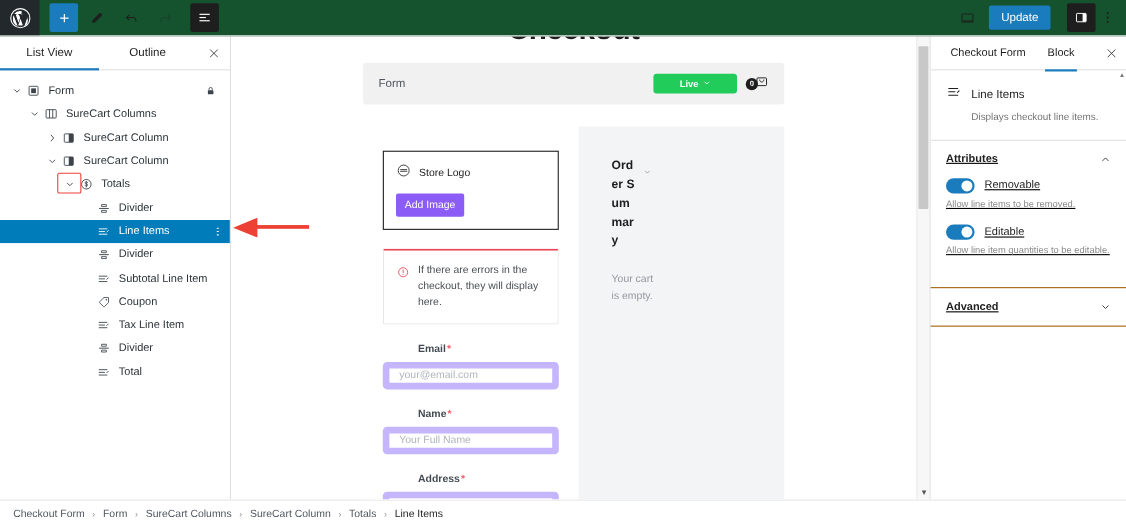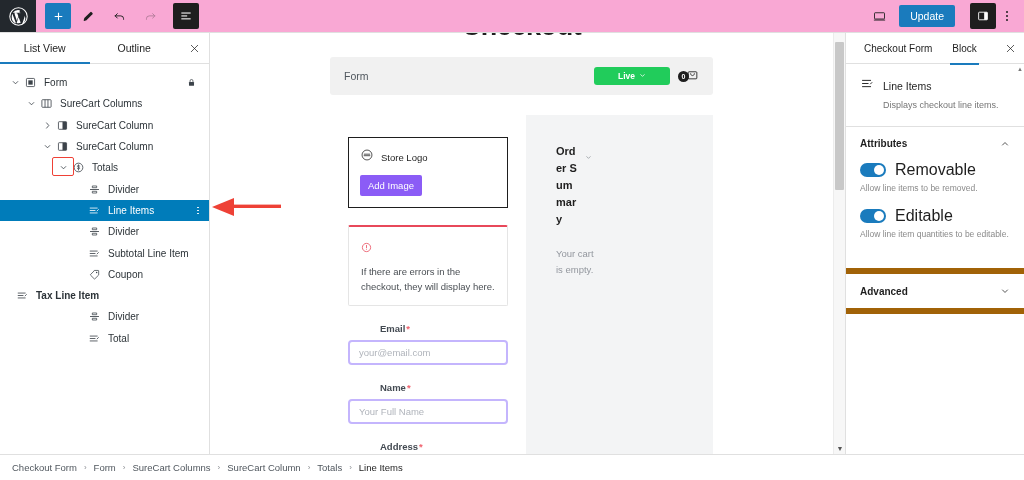--- a/index.html
+++ b/index.html
@@ -6,21 +6,21 @@
   html, body {
     width: 1024px; height: 480px;
     font-family: "Liberation Sans", sans-serif;
     background: #fff; overflow: hidden;
   }
   .app { position: relative; width: 1024px; height: 480px; display: flex; flex-direction: column; }
 
   
   .topbar {
     height: 33px; flex: 0 0 32px; display: flex; align-items: center;
-    background: #f9a8d4; border-bottom: 1px solid #e0e0e0; position: relative; z-index: 20;
+    background: #14532d; border-bottom: 1px solid #e0e0e0; position: relative; z-index: 20;
   }
   .wp-logo {
     width: 36px; height: 32px; background: #23282d; display: flex;
     align-items: center; justify-content: center; flex: 0 0 36px;
   }
   .wp-logo svg { display: block; }
   .tb-btn {
     width: 28px; height: 26px; display: flex; align-items: center; justify-content: center;
     border-radius: 2px; margin-left: 3px; cursor: pointer;
   }
@@ -119,29 +119,29 @@
 
   .logo-box { border: 1px solid #1e1e1e; padding: 10px 11px 11px; }
   .logo-row { display: flex; align-items: center; gap: 7px; }
   .logo-row .ltxt { font-size: 9.5px; color: #1e1e1e; }
   .add-img {
     background: #8b5cf6; color: #fff; font-size: 9.5px; border-radius: 2px;
     padding: 5px 8px; display: inline-block; margin-top: 9px; cursor: pointer;
   }
   .err-box {
     margin-top: 17px; border: 1px solid #e5e5e5; border-top: 2px solid #e8485a;
-    border-radius: 2px; padding: 11px 12px; display: flex; gap: 8px; flex-direction: column;
+    border-radius: 2px; padding: 11px 12px; display: flex; gap: 8px;
   }
   .err-txt { font-size: 9.5px; line-height: 1.55; color: #4a4f54; }
 
   .field { margin-top: 17px; }
   .field-lbl { font-size: 9.5px; font-weight: 700; color: #434a52; padding-left: 32px; }
   .field-lbl .req { color: #f0616d; font-weight: 700; margin-left: 1px; }
   .field-input {
-    margin-top: 6px; height: 25px; border: 2px solid #c4b5fd; border-radius: 4px;
+    margin-top: 6px; height: 25px; border: 6px solid #c4b5fd; border-radius: 4px;
     display: flex; align-items: center; padding: 0 9px; font-size: 9.5px; color: #b0b4bb;
     background: #fff; cursor: text;
   }
 
   .os-title {
     font-size: 11px; font-weight: 700; color: #1e1e1e; line-height: 1.55;
     width: 36px; display: flex; align-items: flex-start; gap: 4px;
   }
   .os-title .t { word-break: break-all; }
   .os-empty { font-size: 9.5px; color: #93979e; line-height: 1.7; margin-top: 18px; width: 46px; }
@@ -160,34 +160,34 @@
     border-left: 1px solid #e0e0e0; display: flex; flex-direction: column; position: relative;
   }
   .sb-tabs { height: 31px; display: flex; align-items: center; border-bottom: 1px solid #e0e0e0; padding-left: 8px; }
   .sb-tab { font-size: 10px; color: #1e1e1e; padding: 0 10px; height: 31px; display: flex; align-items: center; position: relative; cursor: pointer; }
   .sb-tab.active::after { content: ""; position: absolute; left: 8px; right: 8px; bottom: -1px; height: 2px; background: #1a7bbd; }
   .sb-close { margin-left: auto; width: 28px; height: 31px; display: flex; align-items: center; justify-content: center; cursor: pointer; font-size: 11px; }
   .sb-blockinfo { padding: 12px 14px 14px; border-bottom: 1px solid #e0e0e0; }
   .sb-bi-row { display: flex; align-items: center; gap: 8px; }
   .sb-bi-title { font-size: 10.5px; color: #1e1e1e; }
   .sb-bi-desc { font-size: 9px; color: #757575; margin-top: 4px; margin-left: 23px; line-height: 1.4; }
-  .sb-section { border-bottom: 6px solid #a16207; }
+  .sb-section { border-bottom: 1px solid #a16207; text-decoration: underline; }
   .sb-sec-head {
     height: 34px; display: flex; align-items: center; padding: 0 14px;
     font-size: 10px; font-weight: 700; color: #1e1e1e; cursor: pointer;
   }
   .sb-sec-head .caret { margin-left: auto; color: #1e1e1e; display: flex; }
   .sb-sec-body { padding: 0 14px 14px; }
   .toggle-row { display: flex; align-items: center; gap: 9px; margin-bottom: 4px; }
   .toggle {
     width: 26px; height: 14px; border-radius: 7px; background: #1a7bbd;
     position: relative; flex: 0 0 26px; cursor: pointer;
   }
   .toggle .knob { position: absolute; top: 2px; right: 2px; width: 10px; height: 10px; border-radius: 50%; background: #fff; }
-  .toggle-lbl { font-size: 16px; color: #1e1e1e; }
+  .toggle-lbl { font-size: 10px; color: #1e1e1e; }
   .toggle-help { font-size: 8.5px; color: #8a8a8a; margin-bottom: 13px; line-height: 1.4; }
   .sb-scroll { position: absolute; top: 31px; right: 0; width: 7px; bottom: 0; }
   .sb-up { position: absolute; top: 2px; right: 1px; font-size: 6px; color: #777; }
 
   
   .breadcrumb {
     height: 26px; flex: 0 0 26px; display: flex; align-items: center;
     padding-left: 12px; gap: 7px; border-top: 1px solid #e0e0e0; background: #fff;
   }
   .bc-item { font-size: 9.5px; color: #50575e; cursor: pointer; white-space: nowrap; }
@@ -400,21 +400,21 @@
           <div class="tr" style="padding-left: 72px;">
             <span class="chev"></span>
             <span class="bicon">
               <svg width="13" height="13" viewBox="0 0 24 24">
                 <path d="M11.6 4.5H19a.7.7 0 01.7.7v7.4a1 1 0 01-.3.7l-6.6 6.6a1 1 0 01-1.4 0l-6.6-6.6a1 1 0 010-1.4l6.6-6.6a1 1 0 01.2-.8z" fill="none" stroke="#3c434a" stroke-width="1.4"></path>
                 <circle cx="16" cy="8.2" r="1.3" fill="#3c434a"></circle>
               </svg>
             </span>
             <span class="lbl">Coupon</span>
           </div>
-          <div class="tr" style=" font-weight: bold;">
+          <div class="tr" style="padding-left: 72px;">
             <span class="chev"></span>
             <span class="bicon">
               <svg width="13" height="13" viewBox="0 0 24 24">
                 <path d="M4 7.5h13M4 12h9M4 16.5h13" stroke="#3c434a" stroke-width="1.5" stroke-linecap="round"></path>
                 <path d="M19.2 10.3l-2.4 2.4" stroke="#3c434a" stroke-width="1.5" stroke-linecap="round"></path>
               </svg>
             </span>
             <span class="lbl">Tax Line Item</span>
           </div>
           <div class="tr" style="padding-left: 72px;">

